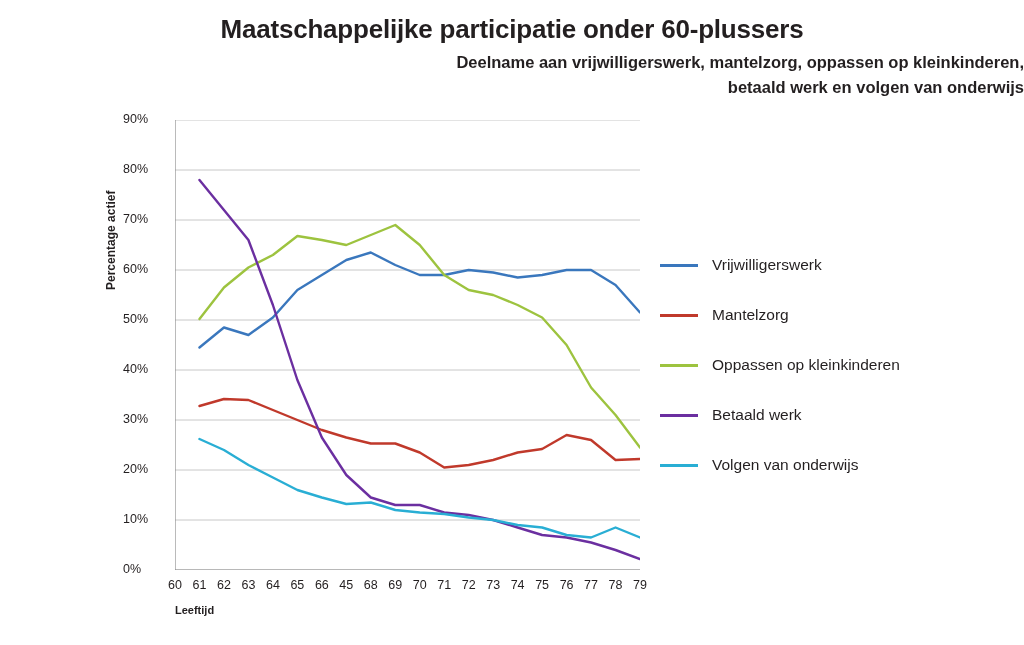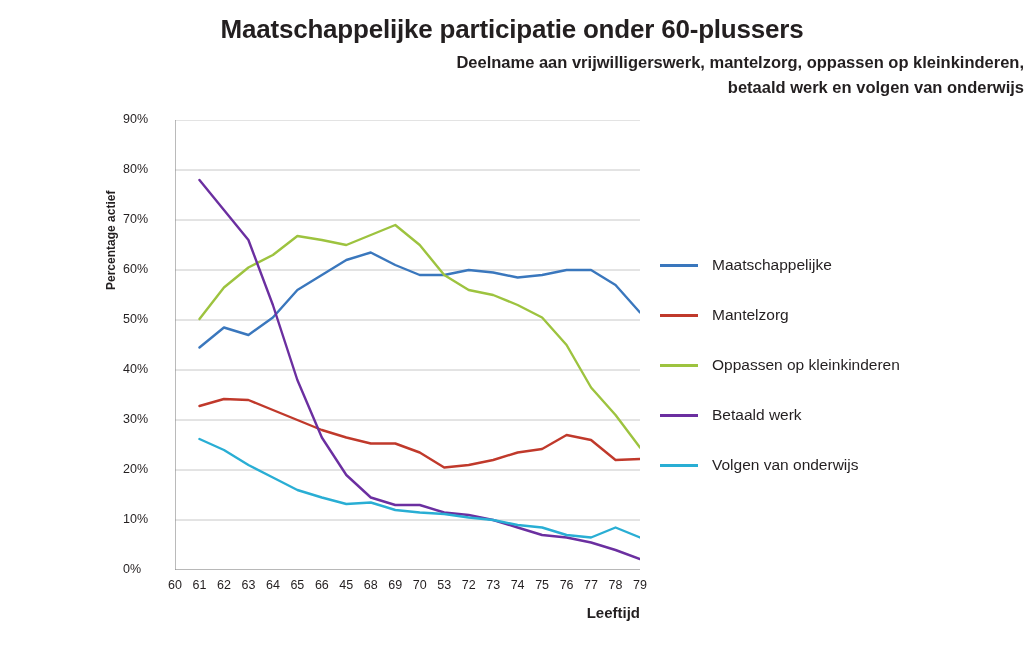--- a/index.html
+++ b/index.html
@@ -61,22 +61,22 @@
     font-weight: bold;
     transform: rotate(-90deg);
     transform-origin: left top;
     white-space: nowrap;
   }
   .axis-label-x {
     position: absolute;
     left: 175px;
     top: 604px;
     width: 465px;
-    text-align: right;
-    font-size: 15px;
+    text-align: left;
+    font-size: 11px;
     font-weight: bold;
   }
   .ytick {
     position: absolute;
     width: 44px;
     text-align: left;
     font-size: 12.5px;
     color: #231f20;
   }
   .xtick {
@@ -140,21 +140,21 @@
       <div class="xtick" style="left: 185.474px; top: 578px;">61</div>
       <div class="xtick" style="left: 209.947px; top: 578px;">62</div>
       <div class="xtick" style="left: 234.421px; top: 578px;">63</div>
       <div class="xtick" style="left: 258.895px; top: 578px;">64</div>
       <div class="xtick" style="left: 283.368px; top: 578px;">65</div>
       <div class="xtick" style="left: 307.842px; top: 578px;">66</div>
       <div class="xtick" style="left: 332.316px; top: 578px;">45</div>
       <div class="xtick" style="left: 356.789px; top: 578px;">68</div>
       <div class="xtick" style="left: 381.263px; top: 578px;">69</div>
       <div class="xtick" style="left: 405.737px; top: 578px;">70</div>
-      <div class="xtick" style="left: 430.211px; top: 578px;">53</div>
+      <div class="xtick" style="left: 430.211px; top: 578px;">71</div>
       <div class="xtick" style="left: 454.684px; top: 578px;">72</div>
       <div class="xtick" style="left: 479.158px; top: 578px;">73</div>
       <div class="xtick" style="left: 503.632px; top: 578px;">74</div>
       <div class="xtick" style="left: 528.105px; top: 578px;">75</div>
       <div class="xtick" style="left: 552.579px; top: 578px;">76</div>
       <div class="xtick" style="left: 577.053px; top: 578px;">77</div>
       <div class="xtick" style="left: 601.526px; top: 578px;">78</div>
       <div class="xtick" style="left: 626px; top: 578px;">79</div>
     </div>
 
@@ -206,21 +206,21 @@
         <polyline points="24.47,286.00 48.95,279.00 73.42,280.00 97.89,290.00 122.37,300.00 146.84,310.00 171.32,317.50 195.79,323.50 220.26,323.50 244.74,332.50 269.21,347.50 293.68,345.00 318.16,340.00 342.63,332.50 367.11,329.00 391.58,315.00 416.05,320.00 440.53,340.00 465.00,339.00" fill="none" stroke="#c0392b" stroke-width="2.4" stroke-linejoin="round" stroke-linecap="round"></polyline>
         <polyline points="24.47,199.00 48.95,167.50 73.42,147.50 97.89,135.00 122.37,116.00 146.84,120.00 171.32,125.00 195.79,115.00 220.26,105.00 244.74,125.00 269.21,155.00 293.68,170.00 318.16,175.00 342.63,185.00 367.11,197.50 391.58,225.00 416.05,267.50 440.53,295.00 465.00,327.50" fill="none" stroke="#9dc33f" stroke-width="2.4" stroke-linejoin="round" stroke-linecap="round"></polyline>
         <polyline points="24.47,60.00 48.95,90.00 73.42,120.00 97.89,185.00 122.37,260.00 146.84,317.50 171.32,355.00 195.79,377.50 220.26,385.00 244.74,385.00 269.21,392.50 293.68,395.00 318.16,400.00 342.63,407.50 367.11,415.00 391.58,417.50 416.05,422.50 440.53,430.00 465.00,439.00" fill="none" stroke="#6b2fa0" stroke-width="2.4" stroke-linejoin="round" stroke-linecap="round"></polyline>
         <polyline points="24.47,319.00 48.95,330.00 73.42,345.00 97.89,357.50 122.37,370.00 146.84,377.50 171.32,384.00 195.79,382.50 220.26,390.00 244.74,392.50 269.21,394.00 293.68,397.50 318.16,400.00 342.63,405.00 367.11,407.50 391.58,415.00 416.05,417.50 440.53,407.50 465.00,417.50" fill="none" stroke="#29aed4" stroke-width="2.4" stroke-linejoin="round" stroke-linecap="round"></polyline>
       </svg>
   </div>
 
   <div class="legend" id="legend">
       <div class="legend-row">
         <span class="legend-swatch" style="background: rgb(58, 119, 189);"></span>
-        <span class="legend-label">Maatschappelijke</span>
+        <span class="legend-label">Vrijwilligerswerk</span>
       </div>
       <div class="legend-row">
         <span class="legend-swatch" style="background: rgb(192, 57, 43);"></span>
         <span class="legend-label">Mantelzorg</span>
       </div>
       <div class="legend-row">
         <span class="legend-swatch" style="background: rgb(157, 195, 63);"></span>
         <span class="legend-label">Oppassen op kleinkinderen</span>
       </div>
       <div class="legend-row">

